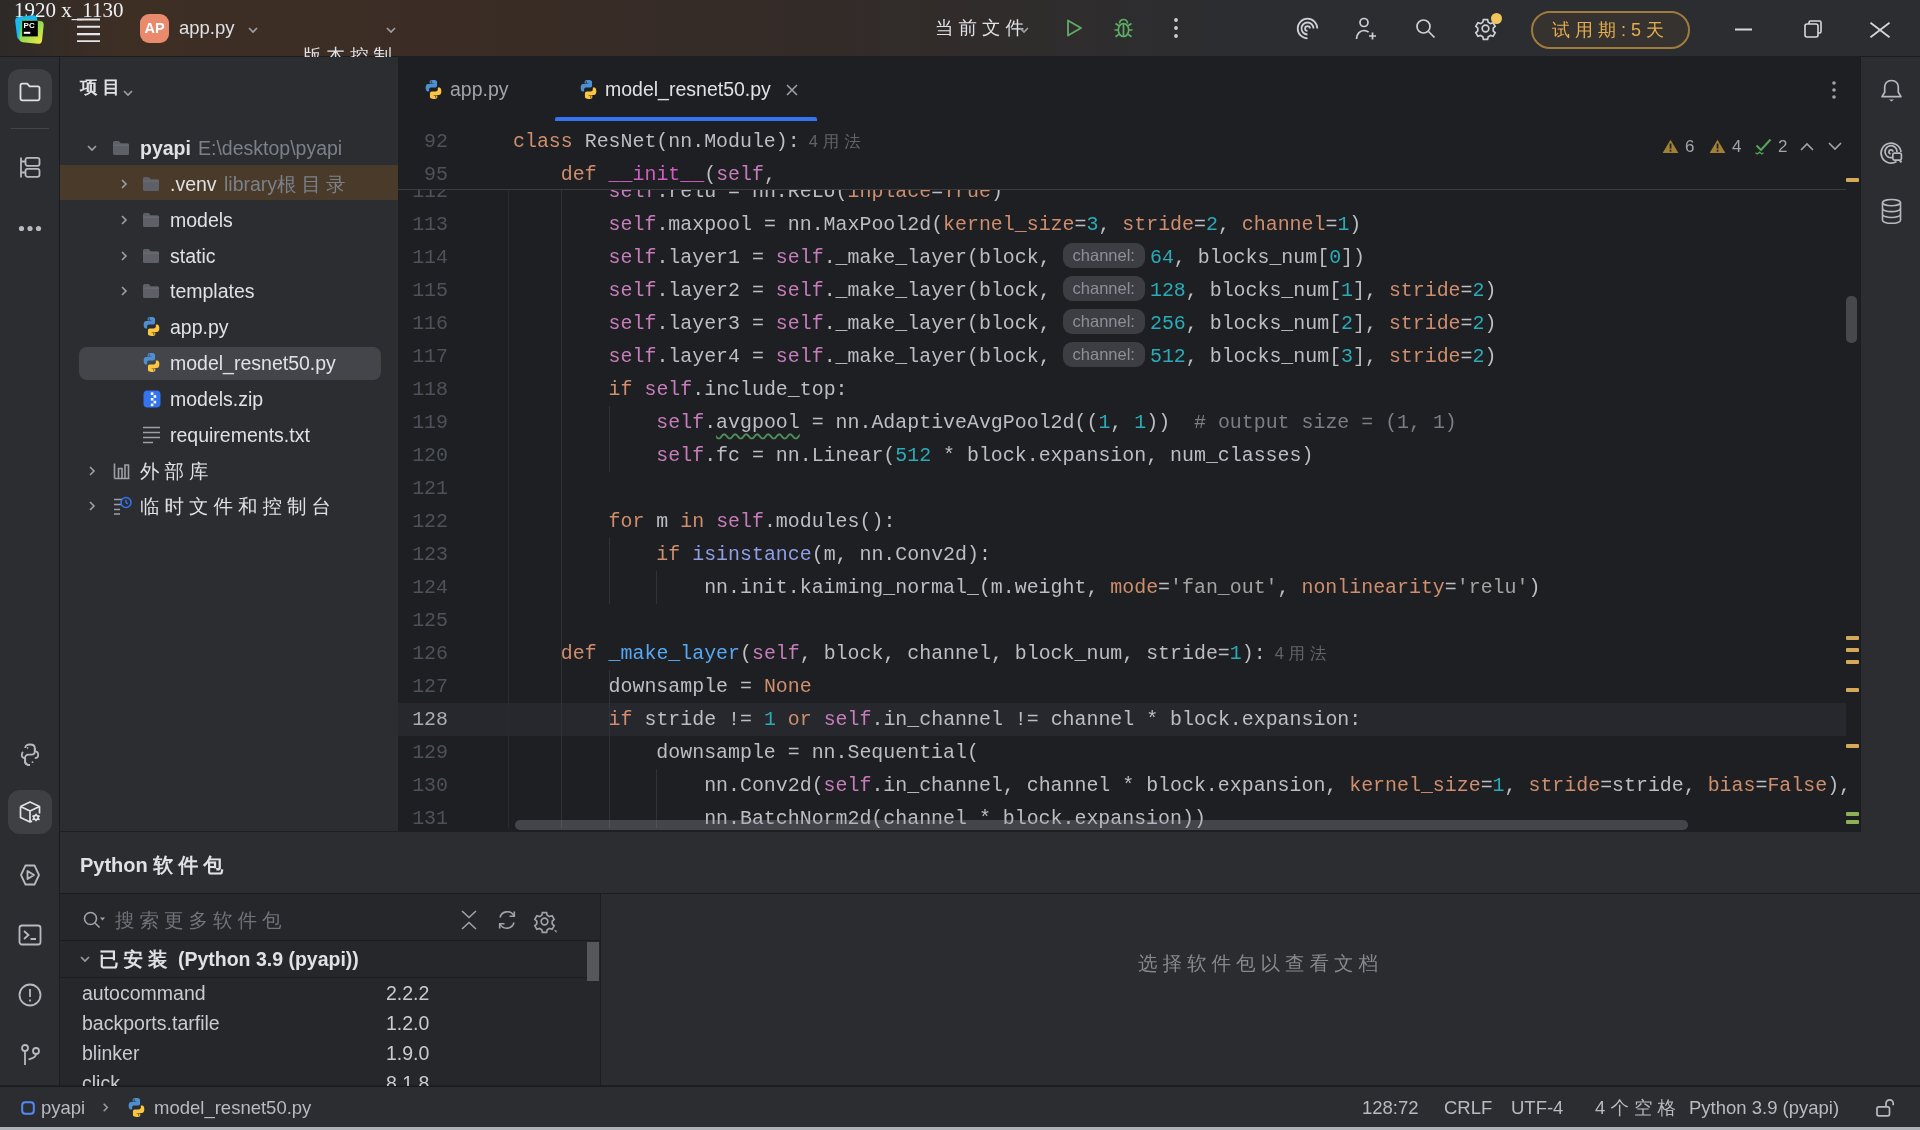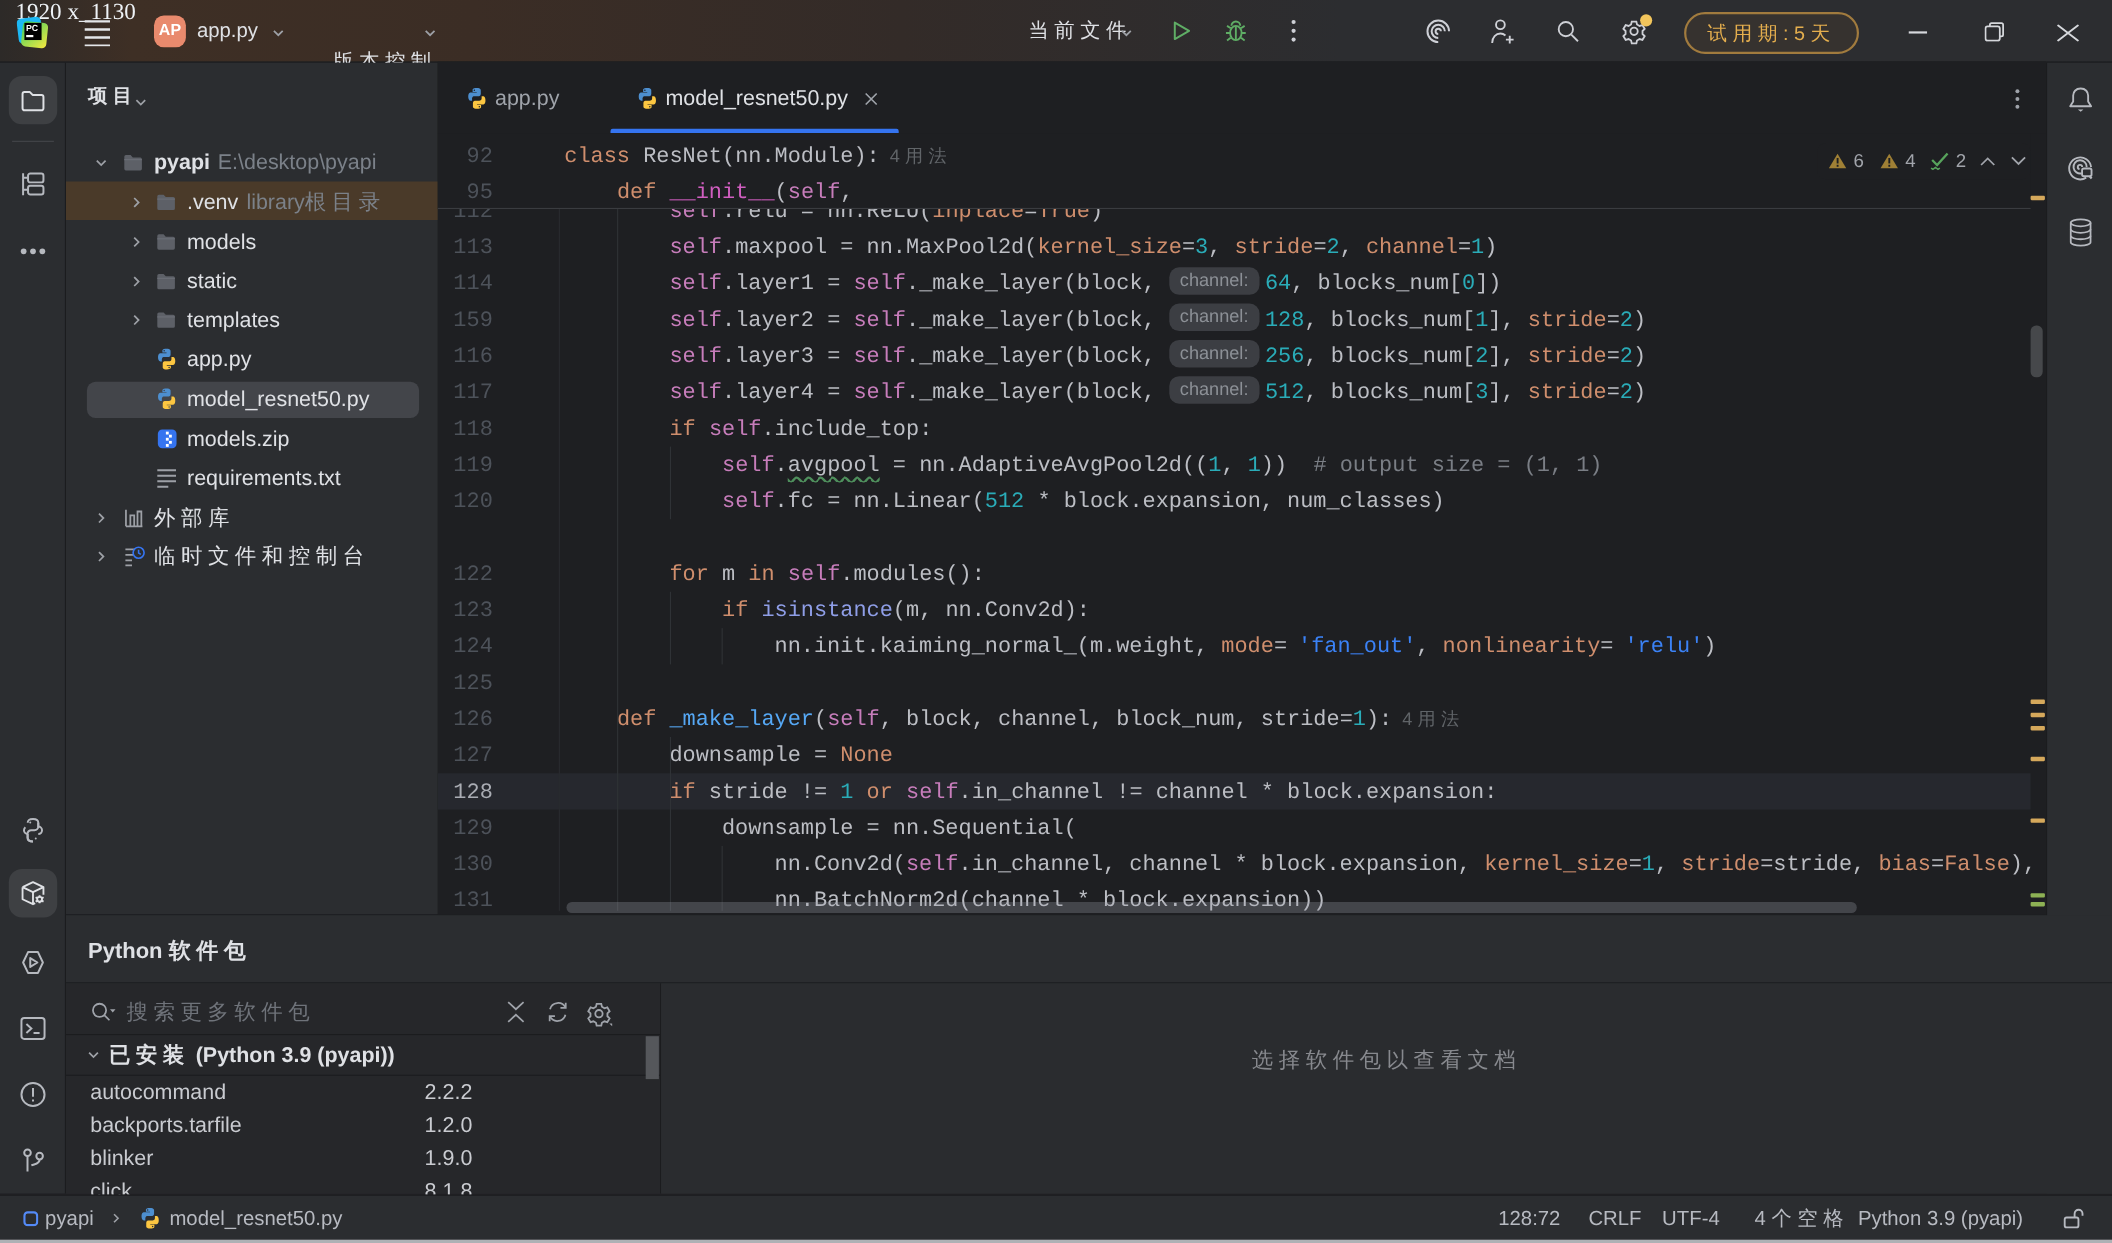--- a/index.html
+++ b/index.html
@@ -23,21 +23,21 @@
   .tgray{color:#7b8189;}
   
   #editor{left:398px;top:57px;width:1462px;height:774px;background:#1e1f22;}
   .codeline{position:absolute;left:0;width:1462px;height:33px;line-height:33px;
      font-family:"Liberation Mono",monospace;font-size:19.92px;white-space:pre;color:#bcbec4;}
   .lnum{position:absolute;left:0;top:0;width:50px;text-align:right;color:#4d525a;}
   .ctext{position:absolute;left:115px;top:0;}
   #root i{font-style:normal;}
   .sq{text-decoration:underline wavy #4e8f5c 1.5px;text-underline-offset:5px;}
   .k{color:#cf8e6d;}.sf{color:#c77dbb;}.fn{color:#56a8f5;}.dn{color:#d05ec0;}
-  .nm{color:#2aacb8;}.st{color:#3b82f6;margin-left:10px;}.cm{color:#7a7e85;}.bi{color:#8f9ee7;}
+  .nm{color:#2aacb8;}.st{color:#a3a3a3;}.cm{color:#7a7e85;}.bi{color:#8f9ee7;}
   .inlay{display:inline-block;background:#3c3e43;border-radius:9px;color:#8c9096;
      font-family:"Liberation Sans",sans-serif;font-size:16.5px;height:25px;line-height:25px;
      padding:0 10px;vertical-align:middle;margin-right:5px;position:relative;top:-1.5px;}
   .usage{font-family:"Liberation Sans",sans-serif;font-size:16.5px;color:#606468;}
   .guide{position:absolute;width:1px;background:#2f3236;}
   .mark{position:absolute;left:1448px;width:13px;height:3.5px;background:#d5a85b;border-radius:1px;}
   
   #bottom{left:60px;top:832px;width:1860px;height:253px;background:#2b2d30;}
   
   #status{left:0;top:1086px;width:1920px;height:41px;background:#2b2d30;border-top:1px solid #1a1b1d;
@@ -331,26 +331,27 @@
   <svg class="abs" style="left:1428px;top:22px;" width="16" height="22" viewBox="0 0 16 22" fill="#9fa3aa">
         <circle cx="8" cy="4" r="1.8"></circle>
         <circle cx="8" cy="11" r="1.8"></circle>
         <circle cx="8" cy="18" r="1.8"></circle>
       </svg>
 
   <div class="abs" style="left:0;top:645.5px;width:1448px;height:33px;background:#26282e;"></div>
   <div class="codeline" style="top:117.5px;"><span class="lnum">112</span><span class="ctext">        <i class="sf">self</i>.relu = nn.ReLU(<i class="k">inplace</i>=<i class="k">True</i>)</span></div>
   <div class="codeline" style="top:150.5px;"><span class="lnum">113</span><span class="ctext">        <i class="sf">self</i>.maxpool = nn.MaxPool2d(<i class="k">kernel_size</i>=<i class="nm">3</i>, <i class="k">stride</i>=<i class="nm">2</i>, <i class="k">channel</i>=<i class="nm">1</i>)</span></div>
   <div class="codeline" style="top:183.5px;"><span class="lnum">114</span><span class="ctext">        <i class="sf">self</i>.layer1 = <i class="sf">self</i>._make_layer(block, <span class="inlay">channel:</span><i class="nm">64</i>, blocks_num[<i class="nm">0</i>])</span></div>
-  <div class="codeline" style="top:216.5px;"><span class="lnum">159</span><span class="ctext">        <i class="sf">self</i>.layer2 = <i class="sf">self</i>._make_layer(block, <span class="inlay">channel:</span><i class="nm">128</i>, blocks_num[<i class="nm">1</i>], <i class="k">stride</i>=<i class="nm">2</i>)</span></div>
+  <div class="codeline" style="top:216.5px;"><span class="lnum">115</span><span class="ctext">        <i class="sf">self</i>.layer2 = <i class="sf">self</i>._make_layer(block, <span class="inlay">channel:</span><i class="nm">128</i>, blocks_num[<i class="nm">1</i>], <i class="k">stride</i>=<i class="nm">2</i>)</span></div>
   <div class="codeline" style="top:249.5px;"><span class="lnum">116</span><span class="ctext">        <i class="sf">self</i>.layer3 = <i class="sf">self</i>._make_layer(block, <span class="inlay">channel:</span><i class="nm">256</i>, blocks_num[<i class="nm">2</i>], <i class="k">stride</i>=<i class="nm">2</i>)</span></div>
   <div class="codeline" style="top:282.5px;"><span class="lnum">117</span><span class="ctext">        <i class="sf">self</i>.layer4 = <i class="sf">self</i>._make_layer(block, <span class="inlay">channel:</span><i class="nm">512</i>, blocks_num[<i class="nm">3</i>], <i class="k">stride</i>=<i class="nm">2</i>)</span></div>
   <div class="codeline" style="top:315.5px;"><span class="lnum">118</span><span class="ctext">        <i class="k">if</i> <i class="sf">self</i>.include_top:</span></div>
   <div class="codeline" style="top:348.5px;"><span class="lnum">119</span><span class="ctext">            <i class="sf">self</i>.<i class="sq">avgpool</i> = nn.AdaptiveAvgPool2d((<i class="nm">1</i>, <i class="nm">1</i>))  <i class="cm"># output size = (1, 1)</i></span></div>
   <div class="codeline" style="top:381.5px;"><span class="lnum">120</span><span class="ctext">            <i class="sf">self</i>.fc = nn.Linear(<i class="nm">512</i> * block.expansion, num_classes)</span></div>
+  <div class="codeline" style="top:414.5px;"><span class="lnum">121</span><span class="ctext"></span></div>
   <div class="codeline" style="top:447.5px;"><span class="lnum">122</span><span class="ctext">        <i class="k">for</i> m <i class="k">in</i> <i class="sf">self</i>.modules():</span></div>
   <div class="codeline" style="top:480.5px;"><span class="lnum">123</span><span class="ctext">            <i class="k">if</i> <i class="bi">isinstance</i>(m, nn.Conv2d):</span></div>
   <div class="codeline" style="top:513.5px;"><span class="lnum">124</span><span class="ctext">                nn.init.kaiming_normal_(m.weight, <i class="k">mode</i>=<i class="st">'fan_out'</i>, <i class="k">nonlinearity</i>=<i class="st">'relu'</i>)</span></div>
   <div class="codeline" style="top:546.5px;"><span class="lnum">125</span><span class="ctext"></span></div>
   <div class="codeline" style="top:579.5px;"><span class="lnum">126</span><span class="ctext">    <i class="k">def</i> <i class="fn">_make_layer</i>(<i class="sf">self</i>, block, channel, block_num, stride=<i class="nm">1</i>):<span class="usage">&nbsp;&nbsp;4 <span class="cj">用法</span></span></span></div>
   <div class="codeline" style="top:612.5px;"><span class="lnum">127</span><span class="ctext">        downsample = <i class="k">None</i></span></div>
   <div class="codeline" style="top:645.5px;"><span class="lnum" style="color:#a9acb3;">128</span><span class="ctext">        <i class="k">if</i> stride != <i class="nm">1</i> <i class="k">or</i> <i class="sf">self</i>.in_channel != channel * block.expansion:</span></div>
   <div class="codeline" style="top:678.5px;"><span class="lnum">129</span><span class="ctext">            downsample = nn.Sequential(</span></div>
   <div class="codeline" style="top:711.5px;"><span class="lnum">130</span><span class="ctext">                nn.Conv2d(<i class="sf">self</i>.in_channel, channel * block.expansion, <i class="k">kernel_size</i>=<i class="nm">1</i>, <i class="k">stride</i>=stride, <i class="k">bias</i>=<i class="k">False</i>),</span></div>
   <div class="codeline" style="top:744.5px;"><span class="lnum">131</span><span class="ctext">                nn.BatchNorm2d(channel * block.expansion))</span></div>

